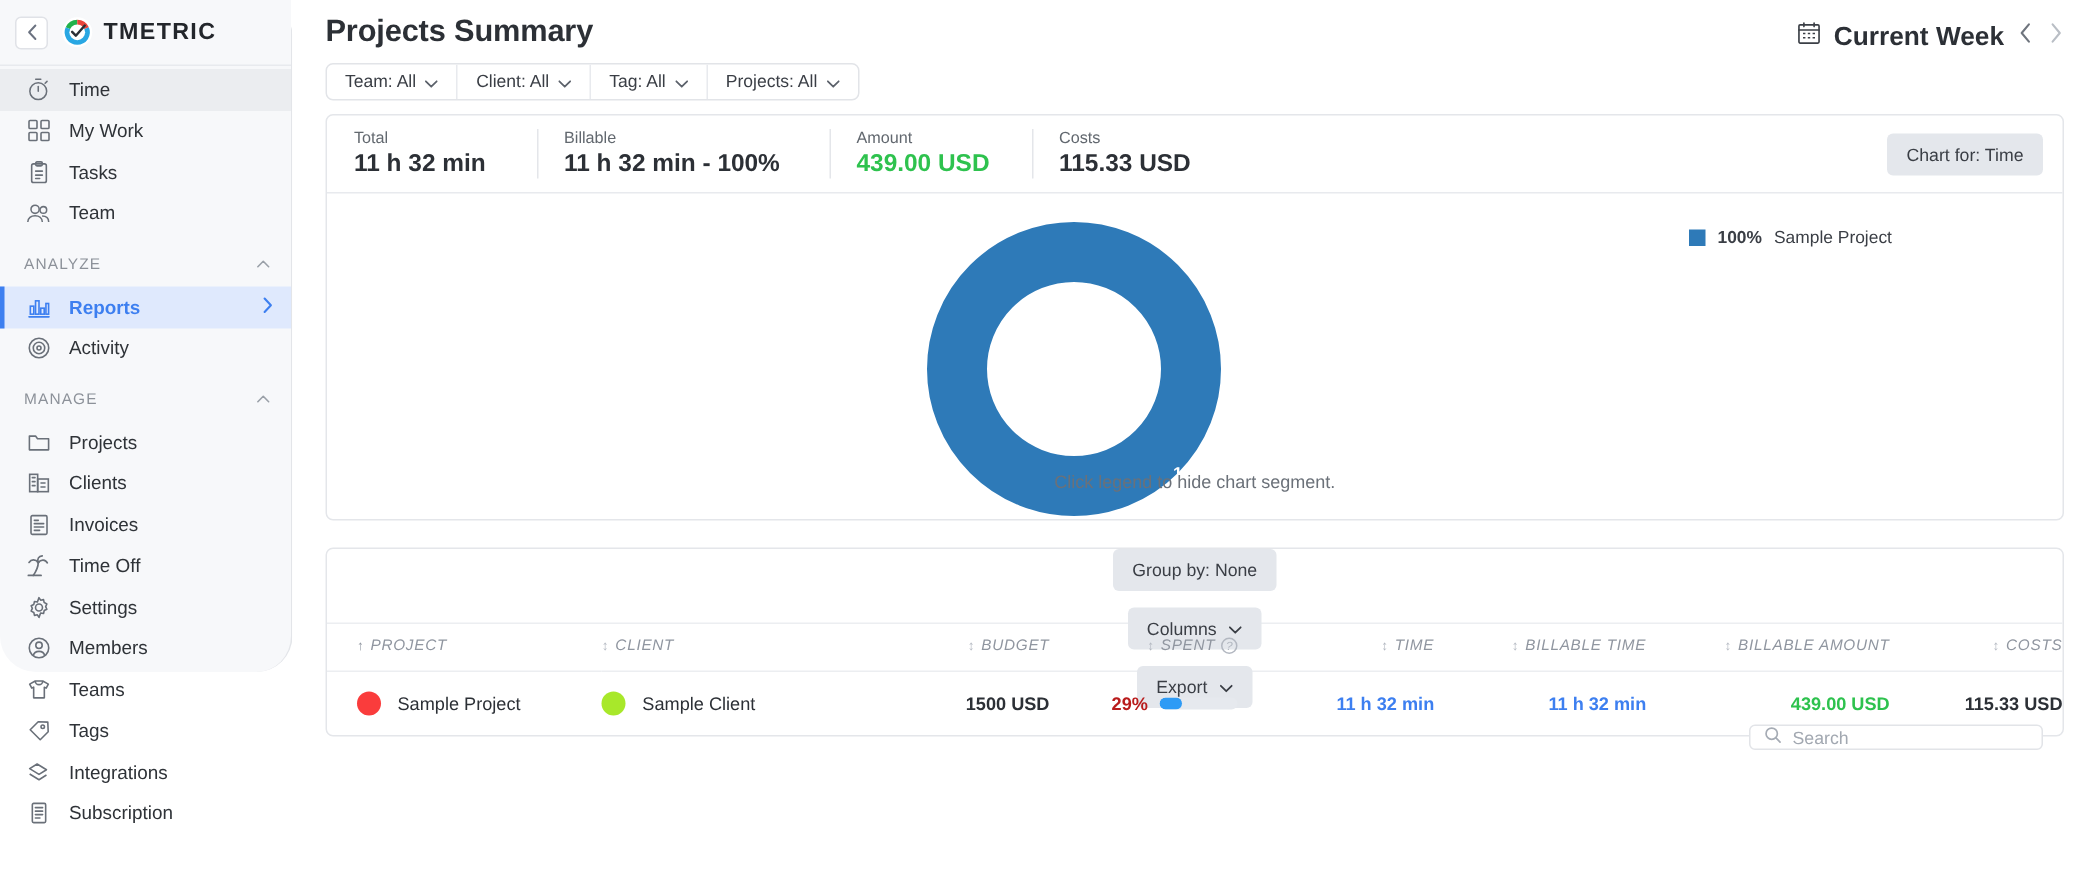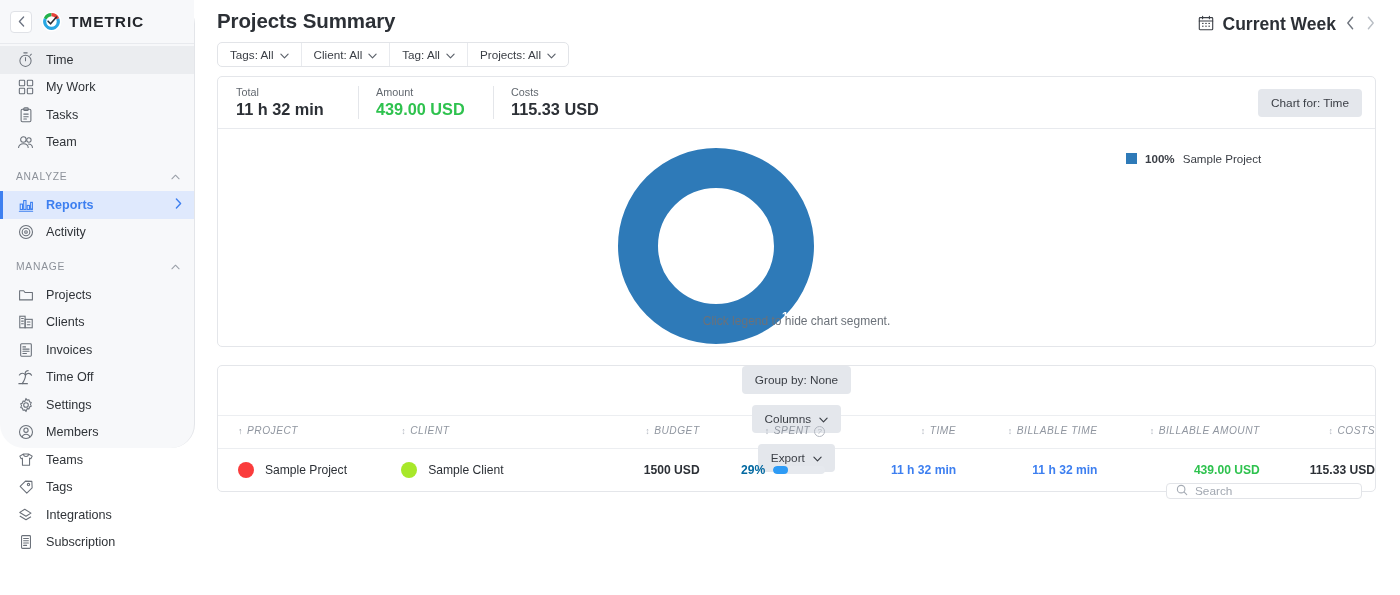--- a/index.html
+++ b/index.html
@@ -171,21 +171,21 @@
     vertical-align: middle; white-space: nowrap;
   }
   .cell-proj { display: flex; align-items: center; gap: 11px; padding-left: 20px; }
   .dot { width: 16px; height: 16px; border-radius: 50%; flex: 0 0 16px; }
   .cell-client { display: flex; align-items: center; gap: 11px; }
   .ta-r { text-align: right; padding-right: 0; }
   .blue { color: #3d7ff0; }
   .green { color: #2ec24e; font-weight: bold; }
   .bold { font-weight: bold; }
   .spent-wrap { display: flex; align-items: center; justify-content: flex-end; gap: 8px; }
-  .spent-pct { font-size: 12.1px; color: #0369a1; font-weight: bold; }
+  .spent-pct { font-size: 12.1px; color: #b91c1c; font-weight: bold; }
   .progress { width: 52px; height: 8px; border-radius: 4px; background: #e6e9ee; overflow: hidden; }
   .progress > i { display: block; height: 100%; background: #2e9bf5; border-radius: 4px; }
 
   
   col.c-proj { width: 175px; }
   col.c-client { width: 175px; }
   col.c-budget { width: 110px; }
   col.c-spent { width: 120px; }
   col.c-time { width: 125px; }
   col.c-btime { width: 135px; }
@@ -424,21 +424,21 @@
   </aside>
 
   <section class="main">
 
     <div class="topbar">
       <div>
         <h1 class="page-title">Projects Summary</h1>
 
         <div class="filters">
           <div class="chip">
-            <span>Tags: All</span>
+            <span>Team: All</span>
             <span class="cv">
               <svg width="9" height="6" viewBox="0 0 10 6">
                   <path d="M1 1l4 4 4-4" fill="none" stroke="#5c626b" stroke-width="1.3" stroke-linecap="round" stroke-linejoin="round"></path>
                 </svg>
             </span>
           </div>
           <div class="chip">
             <span>Client: All</span>
             <span class="cv">
               <svg width="9" height="6" viewBox="0 0 10 6">
@@ -486,20 +486,24 @@
         </span>
       </div>
     </div>
 
     <div class="card summary-card">
 
       <div class="stats">
         <div class="stat s1">
           <div class="k">Total</div>
           <div class="v">11 h 32 min</div>
+        </div>
+        <div class="stat s2">
+          <div class="k">Billable</div>
+          <div class="v">11 h 32 min - 100%</div>
         </div>
         <div class="stat s3">
           <div class="k">Amount</div>
           <div class="v green">439.00 USD</div>
         </div>
         <div class="stat s4">
           <div class="k">Costs</div>
           <div class="v">115.33 USD</div>
         </div>
         <div class="stat-spacer">

